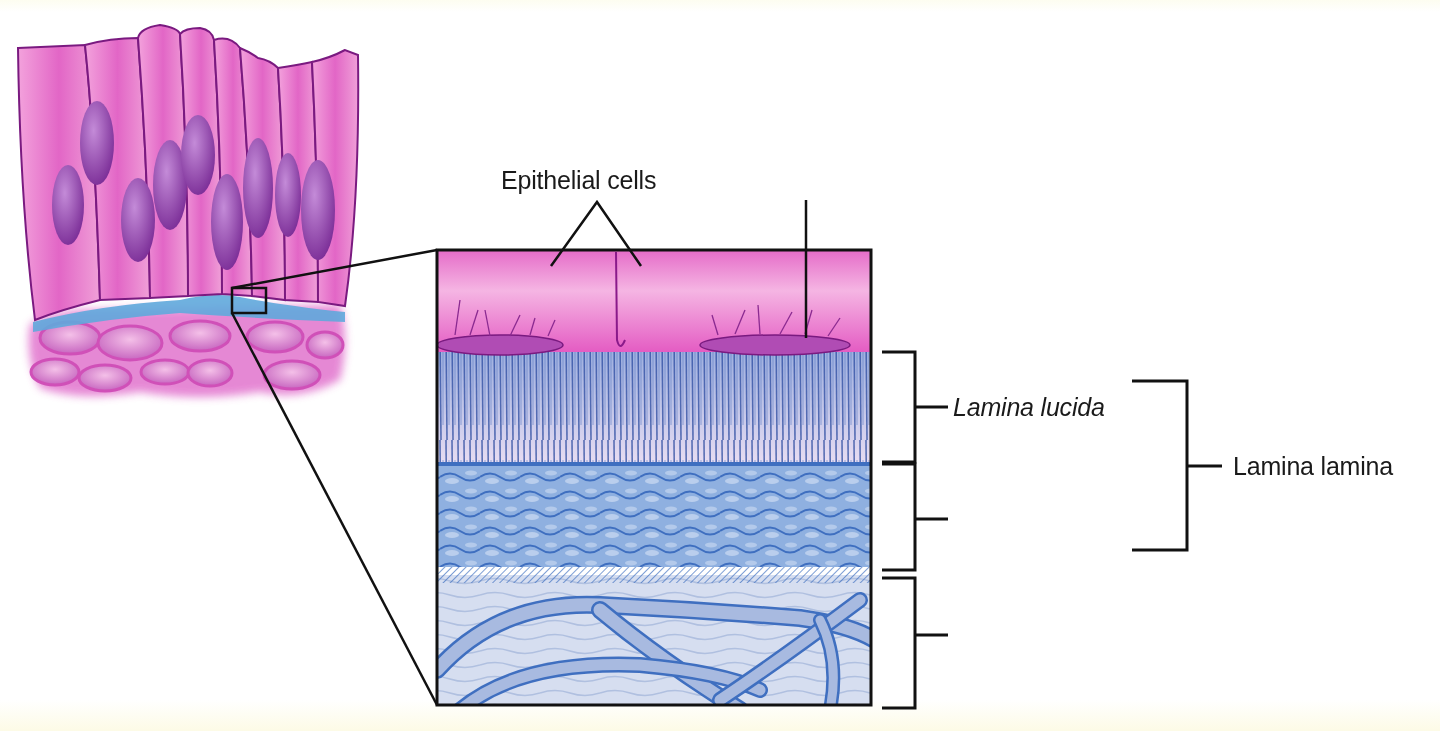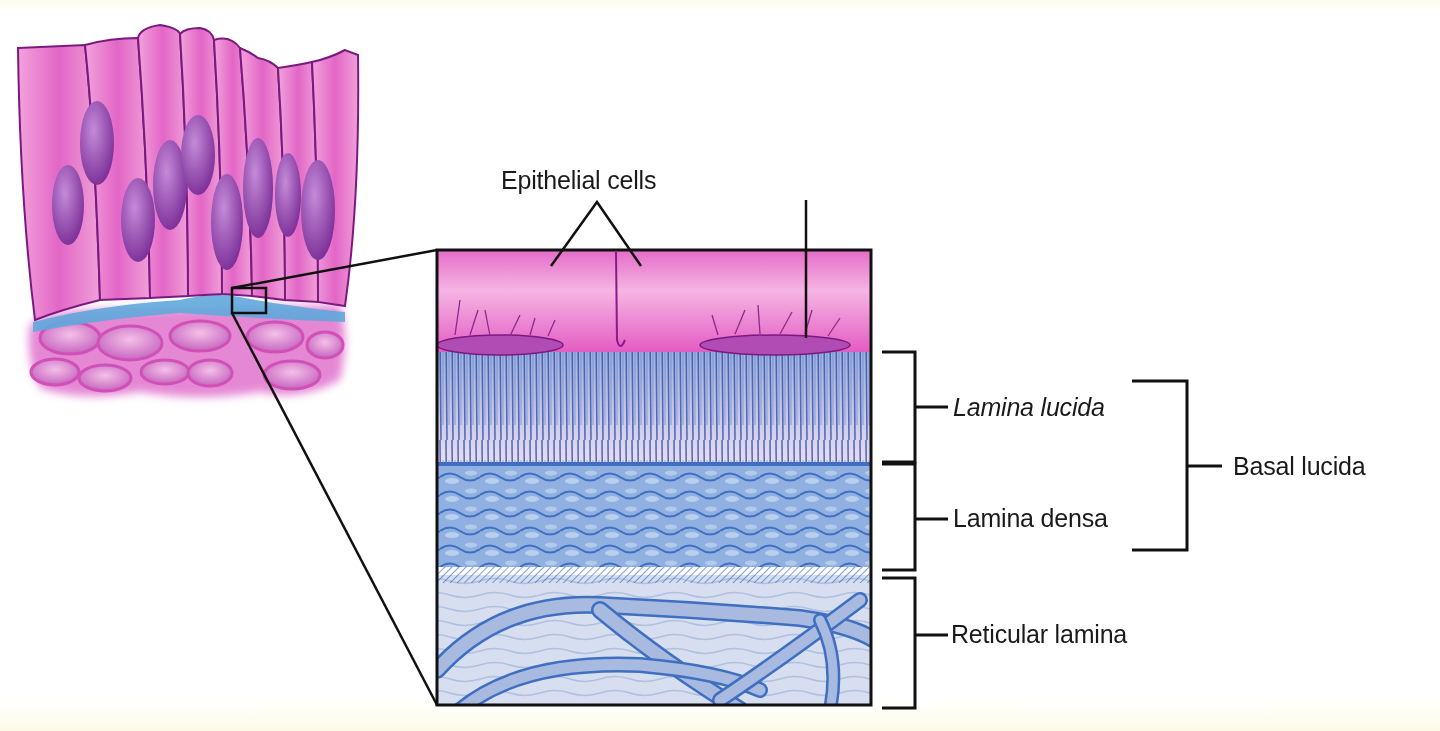--- a/index.html
+++ b/index.html
@@ -182,16 +182,14 @@
       <line x1="915" y1="635" x2="948" y2="635"></line>
 
       <polyline points="1132,381 1187,381 1187,550 1132,550"></polyline>
       <line x1="1187" y1="466" x2="1222" y2="466"></line>
     </g>
   </svg>
 
   
   <div class="label" style="left:501px; top:166px;">Epithelial cells</div>
   <div class="label" style="left:953px; top:393px;font-style:italic;">Lamina lucida</div>
-  <div class="label" style="left:953px; top:504px;">Lamina densa</div>
-  <div class="label" style="left:951px; top:620px;">Reticular lamina</div>
-  <div class="label" style="left:1233px; top:452px;">Basal lucida</div>
+  <div class="label" style="left:1233px; top:452px;">Lamina lamina</div>
 </div>
 
 </body></html>

